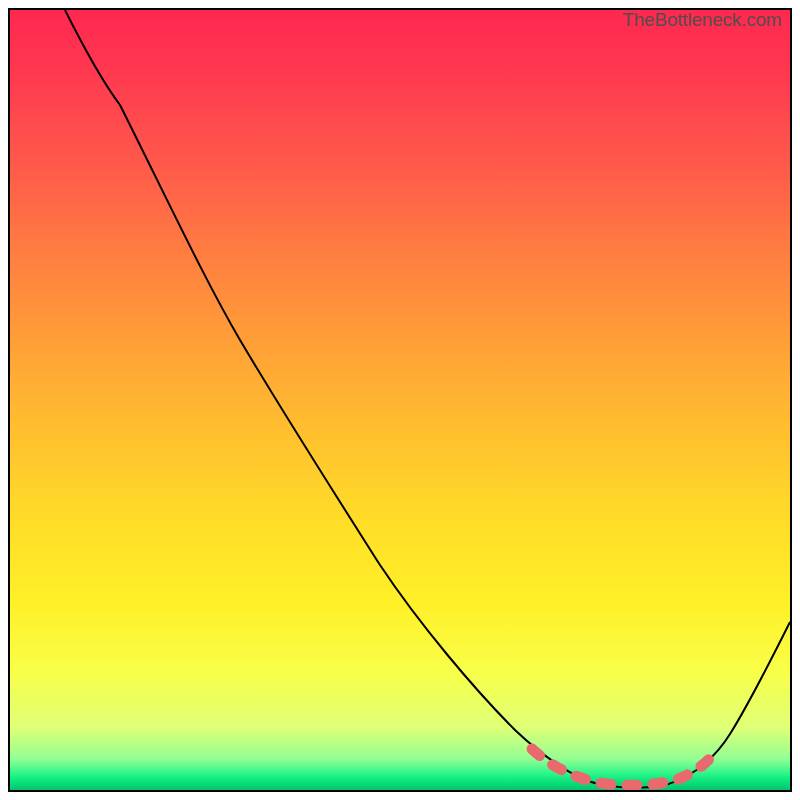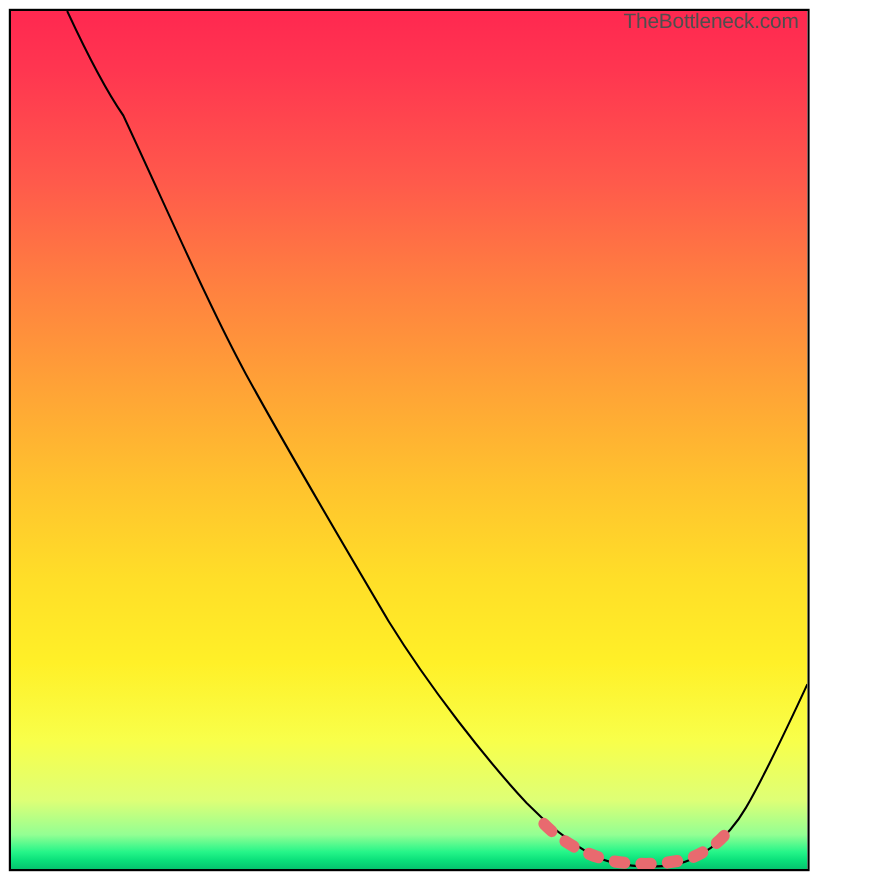--- a/index.html
+++ b/index.html
@@ -8,21 +8,21 @@
     width: 800px;
     height: 800px;
     overflow: hidden;
     font-family: Arial, Helvetica, sans-serif;
     background: #ffffff;
   }
   .chart-frame {
     position: absolute;
     left: 8px;
     top: 8px;
-    width: 728px;
+    width: 784px;
     height: 784px;
     border: 2px solid #000000;
     box-sizing: border-box;
     overflow: hidden;
   }
   .gradient {
     position: absolute;
     inset: 0;
     background: linear-gradient(
       to bottom,

